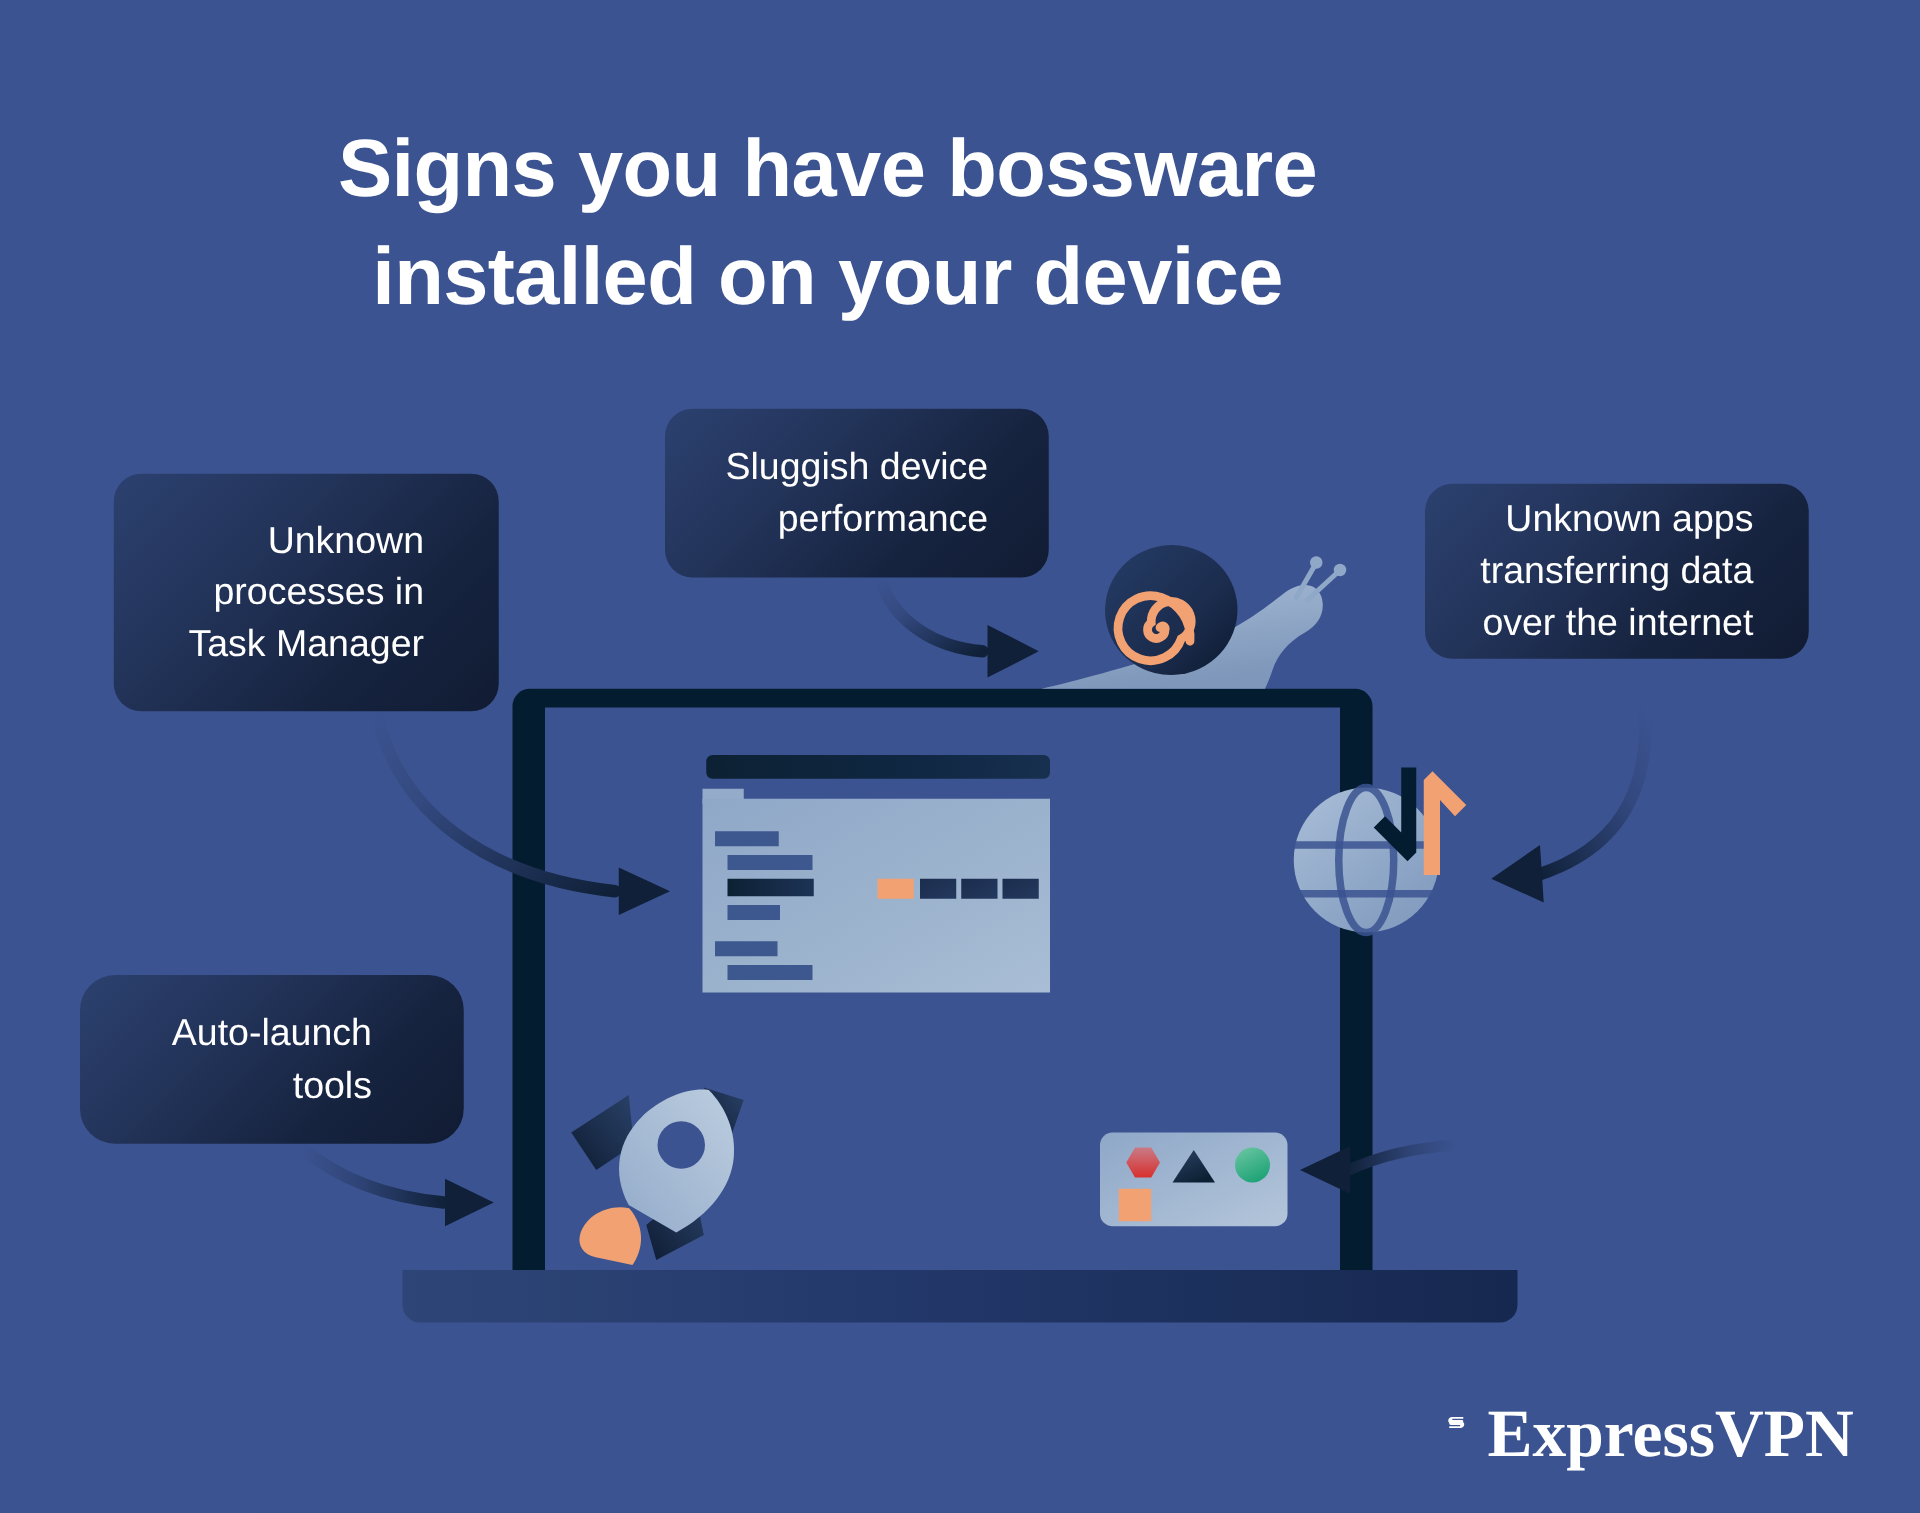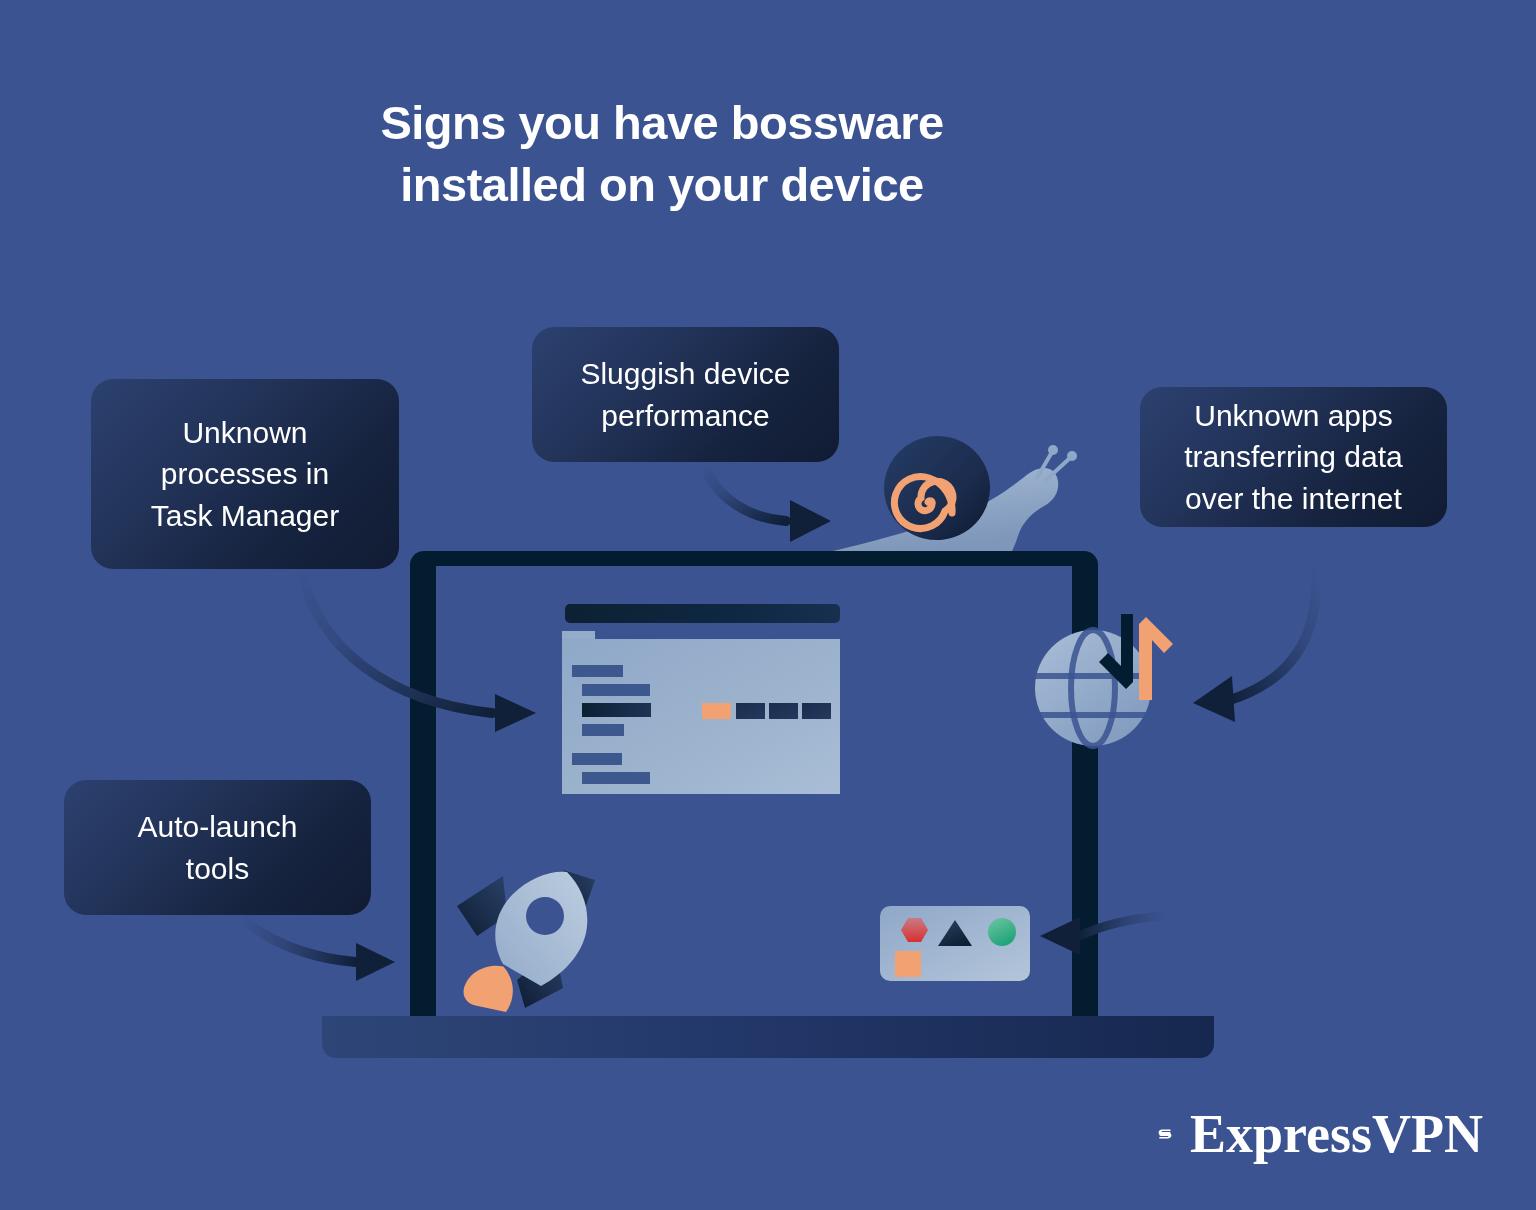--- a/index.html
+++ b/index.html
@@ -23,68 +23,68 @@
   }
 
   
   #title {
     position: absolute;
     left: 0;
     top: 92px;
     width: 1324px;
     text-align: center;
     color: #ffffff;
-    font-size: 47px;
+    font-size: 65px;
     font-weight: bold;
     line-height: 1.32;
     letter-spacing: -0.5px;
     white-space: pre-line;
   }
 
   
   .callout {
     position: absolute;
     box-sizing: border-box;
     border-radius: 22px;
     background: linear-gradient(135deg, #2c4170 0%, #24355c 32%, #16233f 70%, #111c33 100%);
     color: #ffffff;
     display: flex;
     align-items: center;
     justify-content: center;
-    text-align: center;
+    text-align: right;
     font-size: 30px;
     line-height: 1.38;
     padding: 14px 18px;
     white-space: pre-line;
   }
 
   #callout-task-manager { left: 91px;  top: 379px; width: 308px; height: 190px; }
   #callout-sluggish     { left: 532px; top: 327px; width: 307px; height: 135px; }
   #callout-transfer     { left: 1140px;top: 387px; width: 307px; height: 140px; }
-  #callout-autolaunch   { left: 64px;  top: 780px; width: 307px; height: 135px; }
+  #callout-autolaunch   { left: 64px;  top: 780px; width: 307px; height: 135px; border-radius: 28px; }
   #callout-tray         { left: 1154px;top: 780px; width: 307px; height: 135px; }
 
   
   #art {
     position: absolute;
     left: 0; top: 0;
     width: 1536px;
     height: 1210px;
     pointer-events: none;
   }
 
   
   #logo {
     position: absolute;
     left: 1158px;
     top: 1094px;
     width: 325px;
     height: 80px;
     display: flex;
-    align-items: center;
+    align-items: flex-end;
     gap: 18px;
   }
   #logo .wordmark {
     color: #ffffff;
     font-family: "Liberation Serif", serif;
     font-size: 54px;
     font-weight: bold;
     letter-spacing: 0px;
     line-height: 1;
   }

